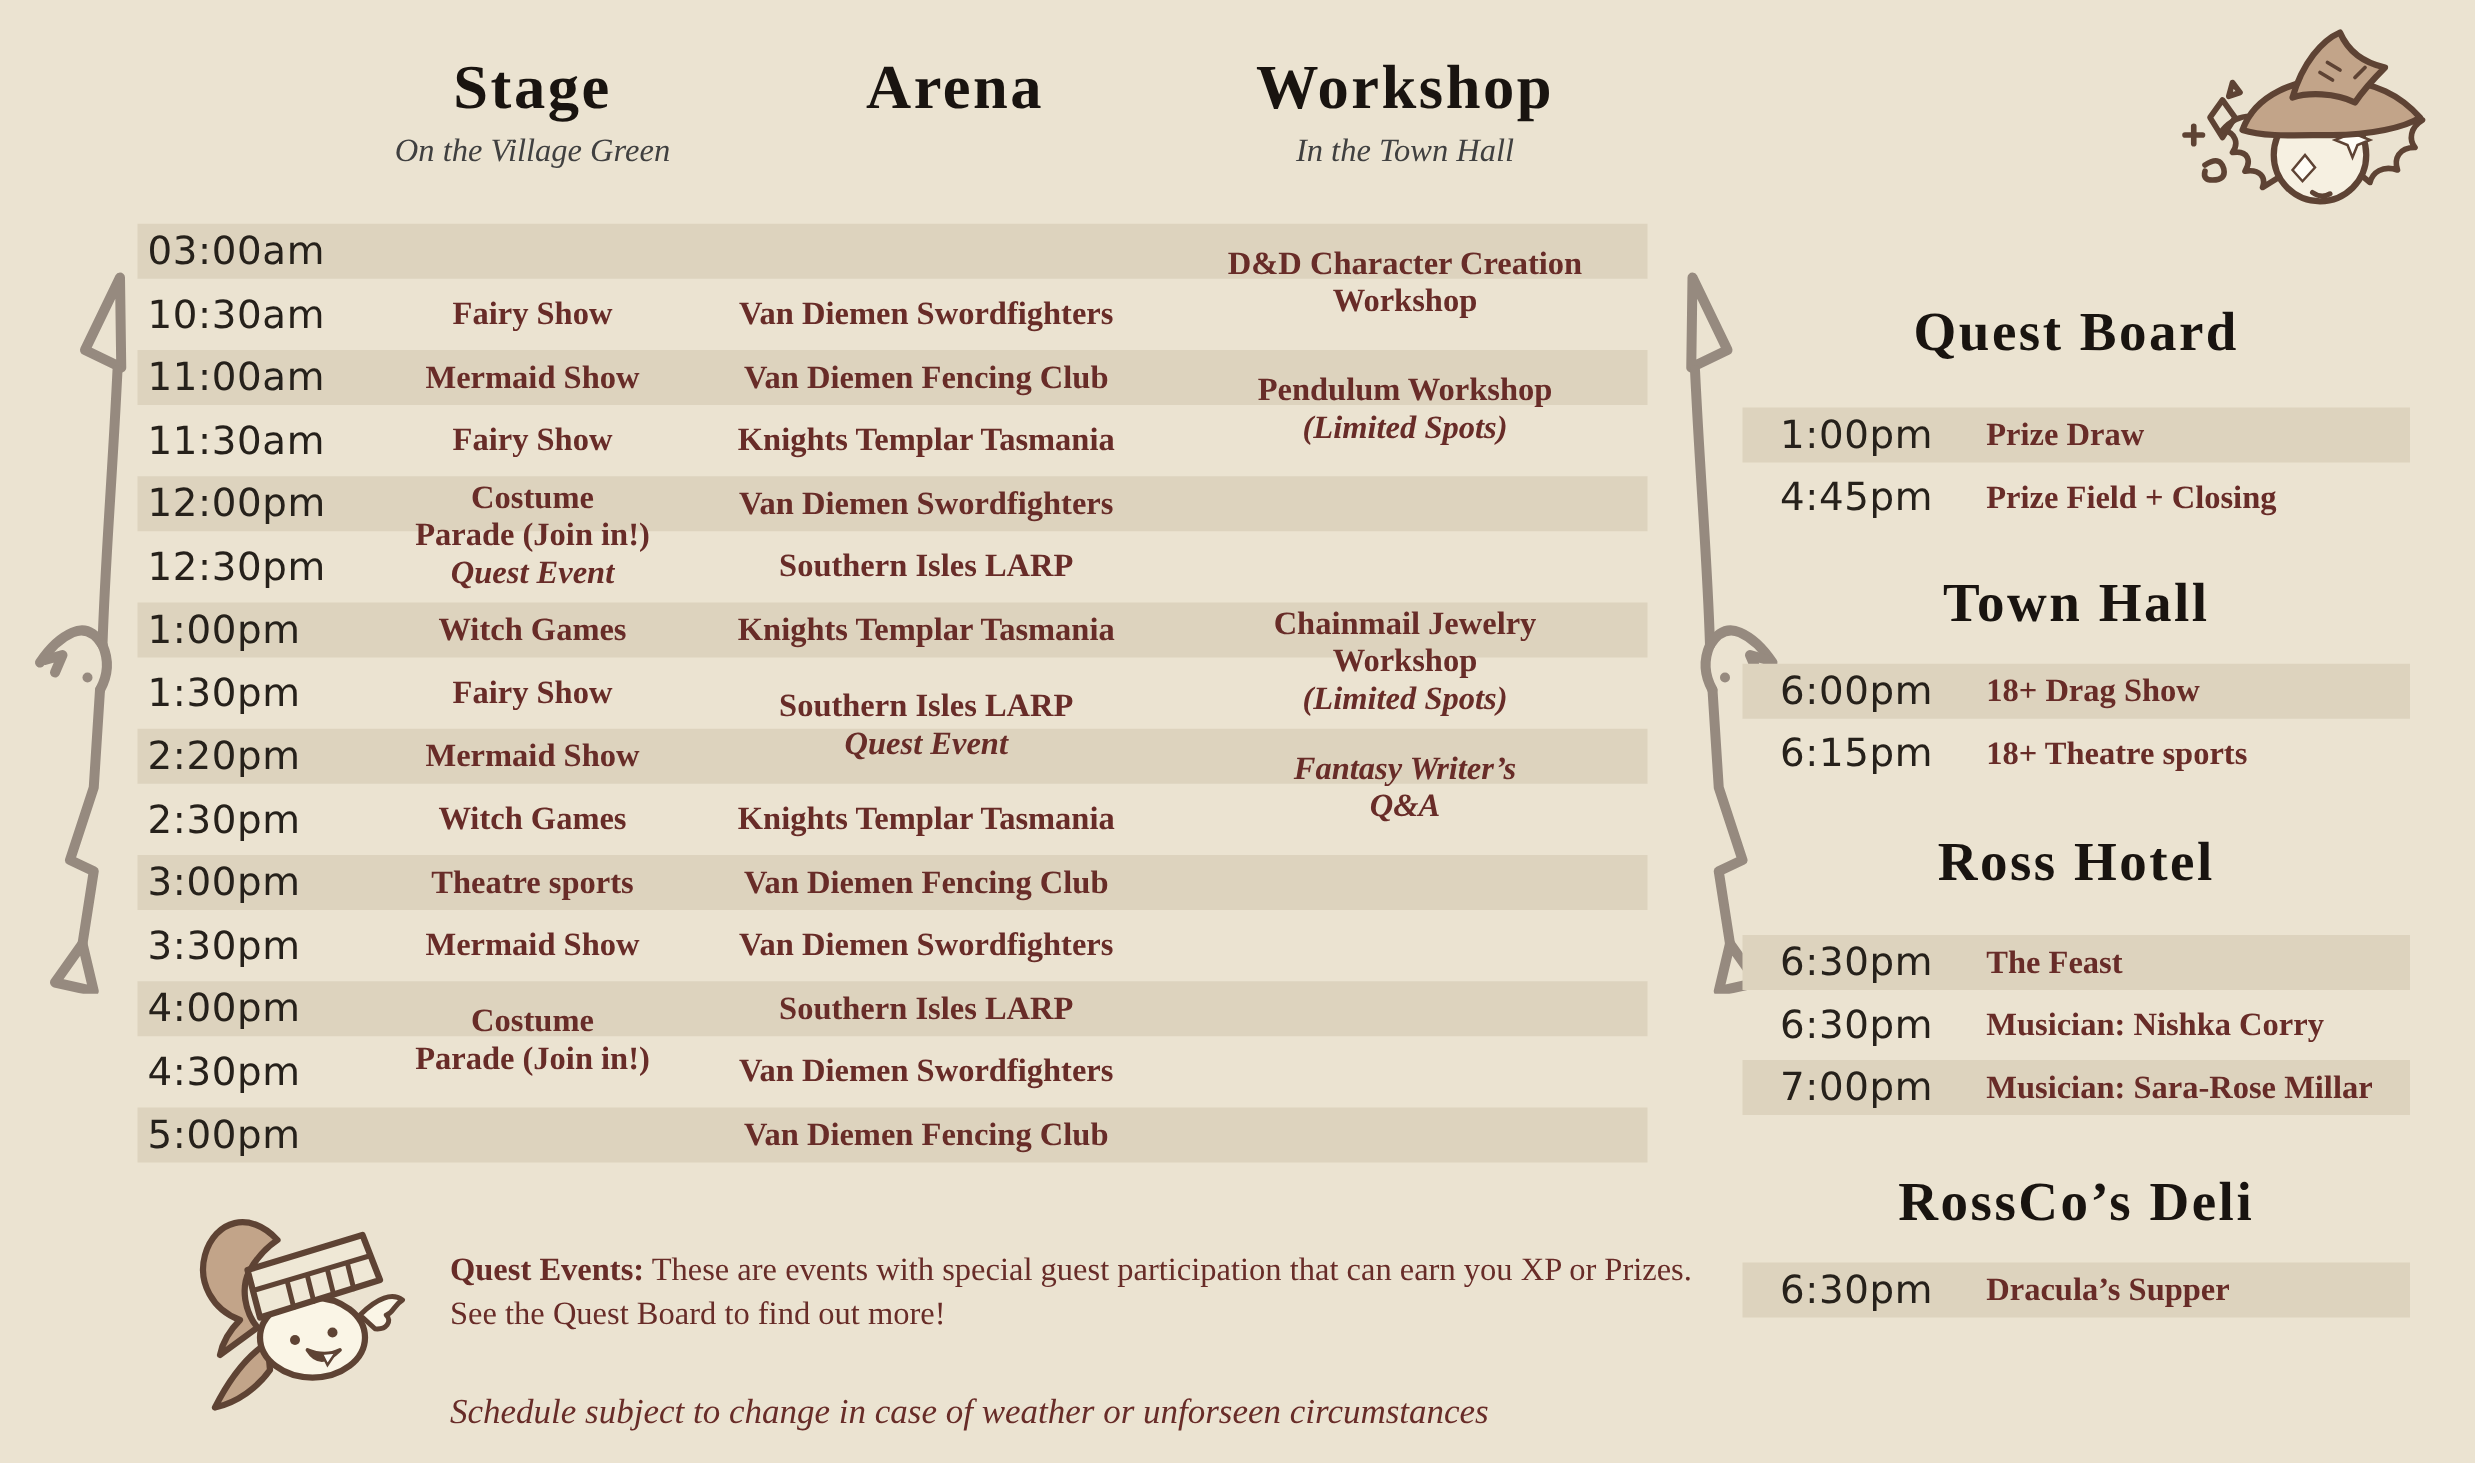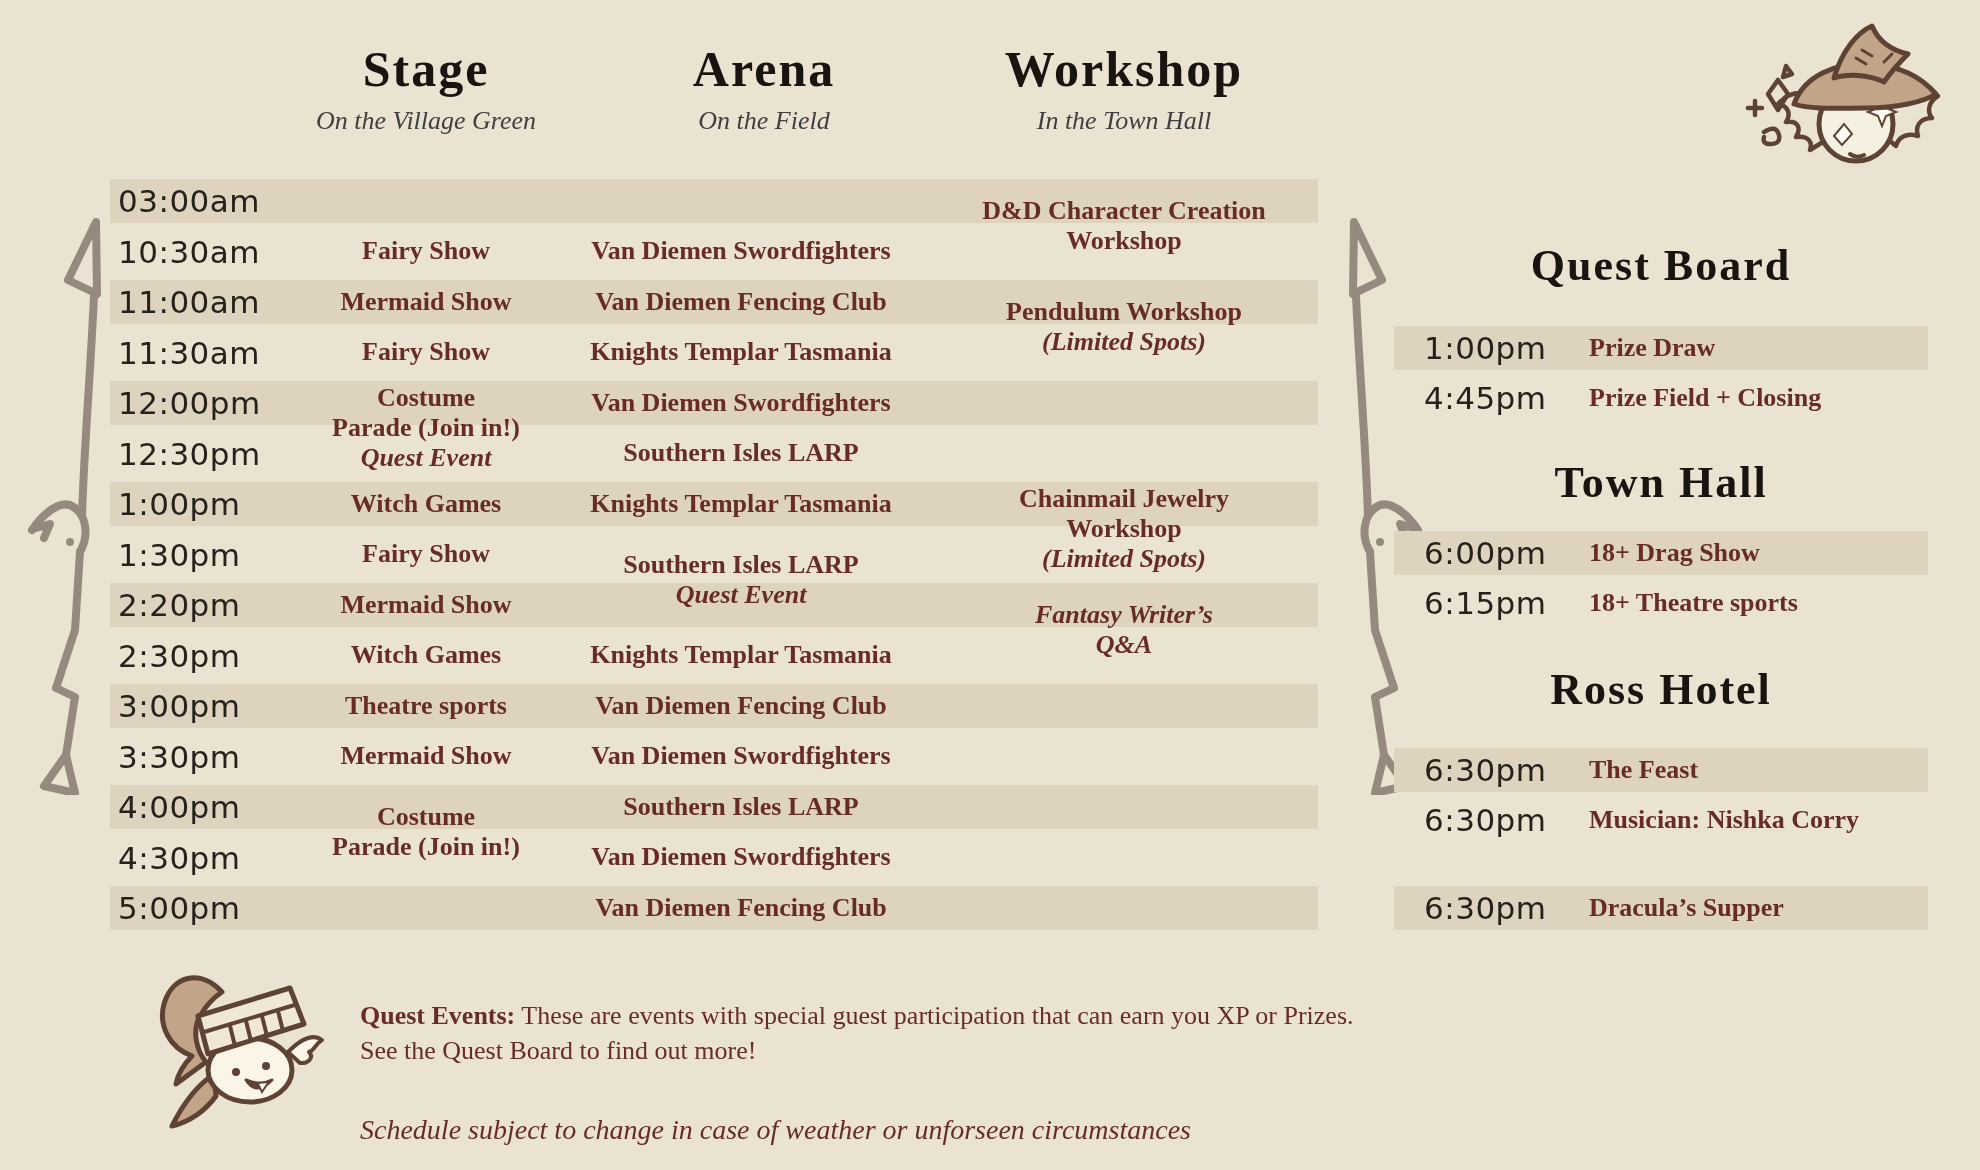--- a/index.html
+++ b/index.html
@@ -81,21 +81,20 @@
 <body>
 
 <div class="poster">
 
   <div class="col-head ch-stage">
     <div class="ch-title">Stage</div>
     <div class="ch-sub">On the Village Green</div>
   </div>
   <div class="col-head ch-arena">
     <div class="ch-title">Arena</div>
-    <div class="ch-sub">On the Field</div>
   </div>
   <div class="col-head ch-workshop">
     <div class="ch-title">Workshop</div>
     <div class="ch-sub">In the Town Hall</div>
   </div>
 
   <svg class="sword sword-left" viewBox="0 0 120 585" fill="none" stroke="#968a7f" stroke-width="8" stroke-linecap="round" stroke-linejoin="round">
     <path d="M78,12 L50,70 L79,84 Z"></path>
     <path d="M76,86 C72,170 66,240 64,306"></path>
     <path d="M64,306 q-10,-16 -24,-10 q-14,6 -26,24"></path>
@@ -261,22 +260,27 @@
       <section class="vsec">
         <h2 class="vtitle">Ross Hotel</h2>
         <div class="vrow striped">
           <span class="vtime">6:30pm</span>
           <span class="vlabel">The Feast</span>
         </div>
         <div class="vrow">
           <span class="vtime">6:30pm</span>
           <span class="vlabel">Musician: Nishka Corry</span>
         </div>
+        <div class="vrow striped">
+          <span class="vtime">7:00pm</span>
+          <span class="vlabel">Musician: Sara-Rose Millar</span>
+        </div>
       </section>
       <section class="vsec">
+        <h2 class="vtitle">RossCo’s Deli</h2>
         <div class="vrow striped">
           <span class="vtime">6:30pm</span>
           <span class="vlabel">Dracula’s Supper</span>
         </div>
       </section>
     </aside>
 
   <svg class="orb-icon" viewBox="0 0 215 152">
     <g fill="none" stroke="#5e4334" stroke-width="4.5" stroke-linecap="round" stroke-linejoin="round">
       <path d="M10,88 h14 M17,81 v14"></path>

